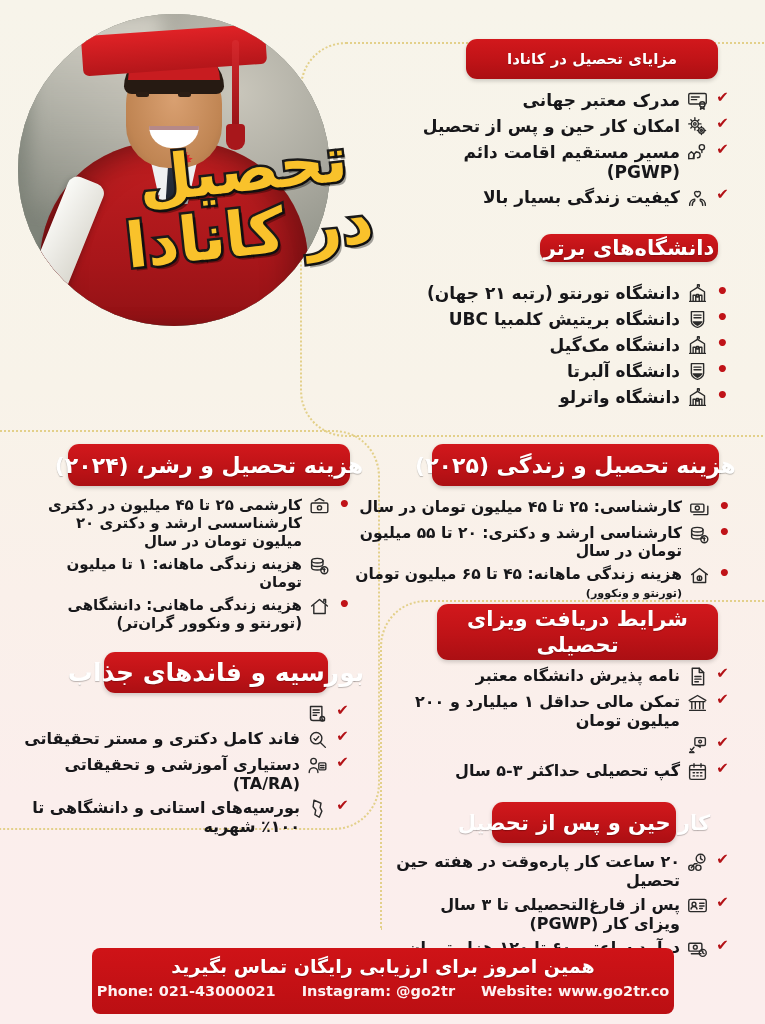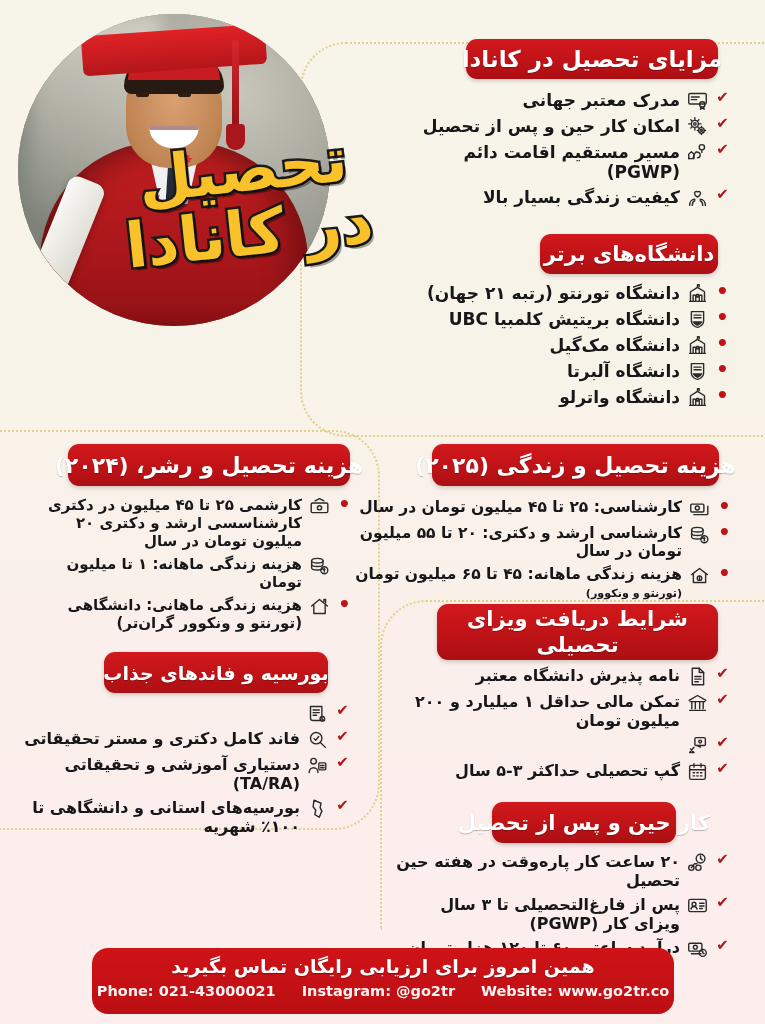--- a/index.html
+++ b/index.html
@@ -311,21 +311,21 @@
   .sub { font-size: .72em; font-weight: 700; margin-top: 8px; }
 
   
   .footer {
     position: absolute;
     left: 92px;
     top: 948px;
     width: 582px;
     height: 66px;
     background: linear-gradient(180deg, #cf1317 0%, #bb0f13 100%);
-    border-radius: 16px;
+    border-radius: 8px;
     color: #fff;
     text-align: center;
     padding-top: 7px;
   }
   .footer-title {
     font-size: 19px;
     font-weight: 900;
     letter-spacing: .2px;
     text-shadow: 0 1px 1px rgba(0,0,0,.3);
   }
@@ -369,21 +369,21 @@
           <path d="M12 1l1.6 3.6 2.6-1-1 3.2 3.4-.6-1.4 2.6 3.8.6-2.6 2 1 1.4-5 1 .4 4.2-2.2-2.4-.6 8.4h-1.2L10.2 17 8 19.4l.4-4.2-5-1 1-1.4-2.6-2 3.8-.6L4.2 7.6l3.4.6-1-3.2 2.6 1L12 1z"></path>
         </svg>
     </div>
   </div>
 
   <div class="hero-title">
     <span>تحصیل</span>
     <span class="l2">در کانادا</span>
   </div>
 
-  <div class="banner" style="left:466px;top:39px;width:252px;height:40px;font-size:23px;">مزایای تحصیل در کانادا</div>
+  <div class="banner" style="left:466px;top:39px;width:252px;height:40px;font-size:15px;">مزایای تحصیل در کانادا</div>
   <ul class="slist" id="list-benefits" style="left:400px;top:90px;width:330px;font-size:17px;">
       <li>
         <span class="mark check">✔</span>
         <span class="ic">
           <svg viewBox="0 0 24 24">
             <rect x="2" y="4" width="20" height="12" rx="1.5" fill="none" stroke="currentColor" stroke-width="1.6" stroke-linecap="round" stroke-linejoin="round"></rect>
             <path d="M5 8h9M5 11h6" fill="none" stroke="currentColor" stroke-width="1.6" stroke-linecap="round" stroke-linejoin="round"></path>
             <circle cx="17.5" cy="16.5" r="3" fill="none" stroke="currentColor" stroke-width="1.6" stroke-linecap="round" stroke-linejoin="round"></circle>
             <path d="M16 19l-.6 3 2.1-1.2L19.6 22 19 19" fill="none" stroke="currentColor" stroke-width="1.6" stroke-linecap="round" stroke-linejoin="round"></path>
           </svg>
@@ -423,21 +423,21 @@
           <svg viewBox="0 0 24 24">
             <path d="M12 11.5s-3.4-2.2-3.4-4.5A2.1 2.1 0 0 1 12 5.6a2.1 2.1 0 0 1 3.4 1.4c0 2.3-3.4 4.5-3.4 4.5z" fill="none" stroke="currentColor" stroke-width="1.6" stroke-linecap="round" stroke-linejoin="round"></path>
             <path d="M3 21c0-4 2.5-7 6-7M21 21c0-4-2.5-7-6-7" fill="none" stroke="currentColor" stroke-width="1.6" stroke-linecap="round" stroke-linejoin="round"></path>
             <path d="M6 21c0-2.5 1.3-4.5 3-5.3M18 21c0-2.5-1.3-4.5-3-5.3" fill="none" stroke="currentColor" stroke-width="1.6" stroke-linecap="round" stroke-linejoin="round"></path>
           </svg>
         </span>
         <span class="txt">کیفیت زندگی بسیار بالا</span>
       </li>
     </ul>
 
-  <div class="banner" style="left:540px;top:234px;width:178px;height:40px;font-size:21px;">دانشگاه‌های برتر</div>
+  <div class="banner" style="left:540px;top:234px;width:178px;height:28px;font-size:21px;">دانشگاه‌های برتر</div>
   <ul class="slist" id="list-universities" style="left:420px;top:283px;width:310px;font-size:17px;">
       <li>
         <span class="mark bullet">•</span>
         <span class="ic">
           <svg viewBox="0 0 24 24">
             <path d="M3 21h18M4 21V10l8-5 8 5v11" fill="none" stroke="currentColor" stroke-width="1.6" stroke-linecap="round" stroke-linejoin="round"></path>
             <path d="M7 21v-7h3v7M14 21v-7h3v7" fill="none" stroke="currentColor" stroke-width="1.6" stroke-linecap="round" stroke-linejoin="round"></path>
             <rect x="11" y="13" width="2" height="3" fill="none" stroke="currentColor" stroke-width="1.6" stroke-linecap="round" stroke-linejoin="round"></rect>
             <path d="M12 5V2h2v2" fill="none" stroke="currentColor" stroke-width="1.6" stroke-linecap="round" stroke-linejoin="round"></path>
           </svg>
@@ -613,21 +613,21 @@
           <svg viewBox="0 0 24 24">
             <rect x="3" y="5" width="18" height="16" rx="2" fill="none" stroke="currentColor" stroke-width="1.6" stroke-linecap="round" stroke-linejoin="round"></rect>
             <path d="M3 10h18M8 3v4M16 3v4" fill="none" stroke="currentColor" stroke-width="1.6" stroke-linecap="round" stroke-linejoin="round"></path>
             <path d="M7 13.5h1.6M11.2 13.5h1.6M15.4 13.5H17M7 17h1.6M11.2 17h1.6M15.4 17H17" fill="none" stroke="currentColor" stroke-width="1.6" stroke-linecap="round" stroke-linejoin="round"></path>
           </svg>
         </span>
         <span class="txt">گپ تحصیلی حداکثر ۳-۵ سال</span>
       </li>
     </ul>
 
-  <div class="banner" style="left:104px;top:652px;width:224px;height:41px;font-size:19px;">بورسیه و فاندهای جذاب</div>
+  <div class="banner" style="left:104px;top:652px;width:224px;height:41px;font-size:25px;">بورسیه و فاندهای جذاب</div>
   <ul class="slist" id="list-scholarships" style="left:16px;top:703px;width:334px;font-size:16px;">
       <li>
         <span class="mark check">✔</span>
         <span class="ic">
           <svg viewBox="0 0 24 24">
             <path d="M4 4h13v13a3 3 0 0 0 3 3H7a3 3 0 0 1-3-3V4z" fill="none" stroke="currentColor" stroke-width="1.6" stroke-linecap="round" stroke-linejoin="round"></path>
             <path d="M7 8h7M7 11h7M7 14h4" fill="none" stroke="currentColor" stroke-width="1.6" stroke-linecap="round" stroke-linejoin="round"></path>
             <circle cx="17.5" cy="18" r="2.6" fill="none" stroke="currentColor" stroke-width="1.6" stroke-linecap="round" stroke-linejoin="round"></circle>
           </svg>
         </span>

